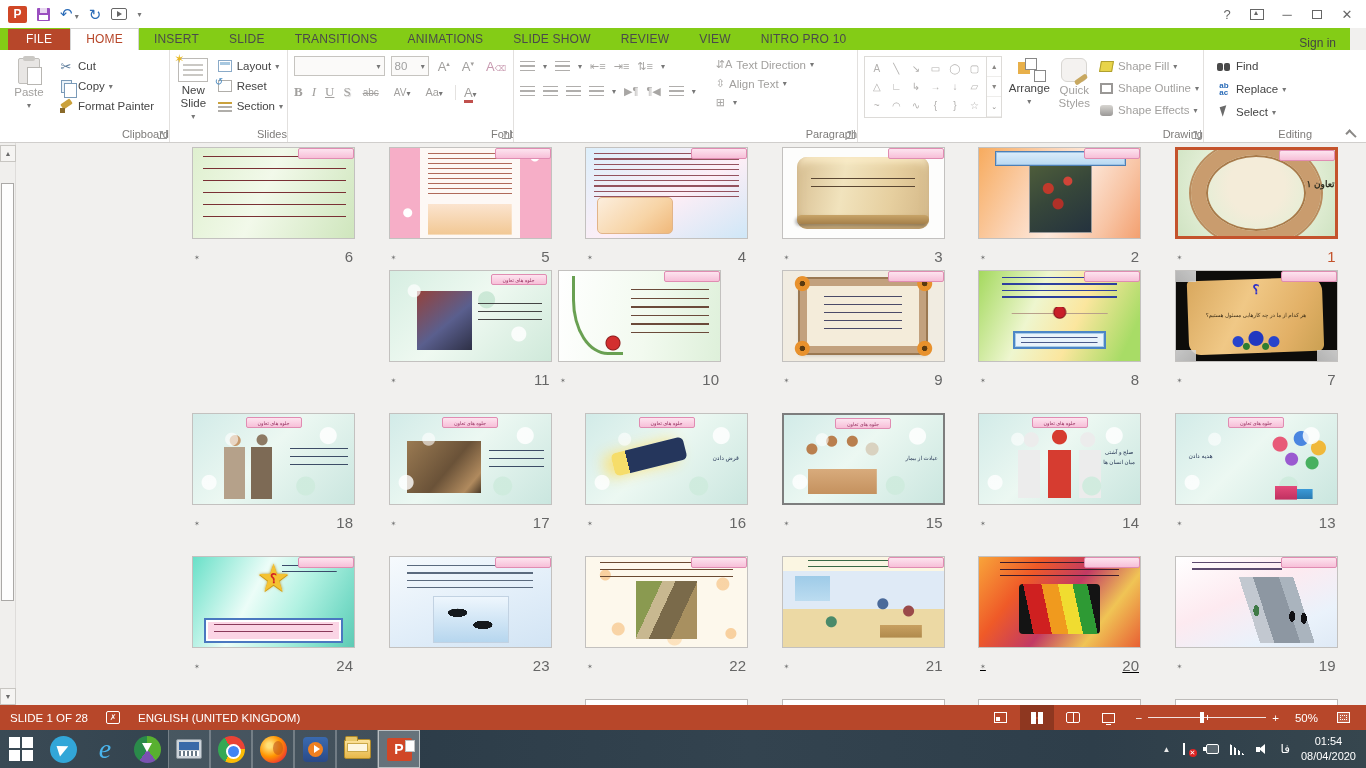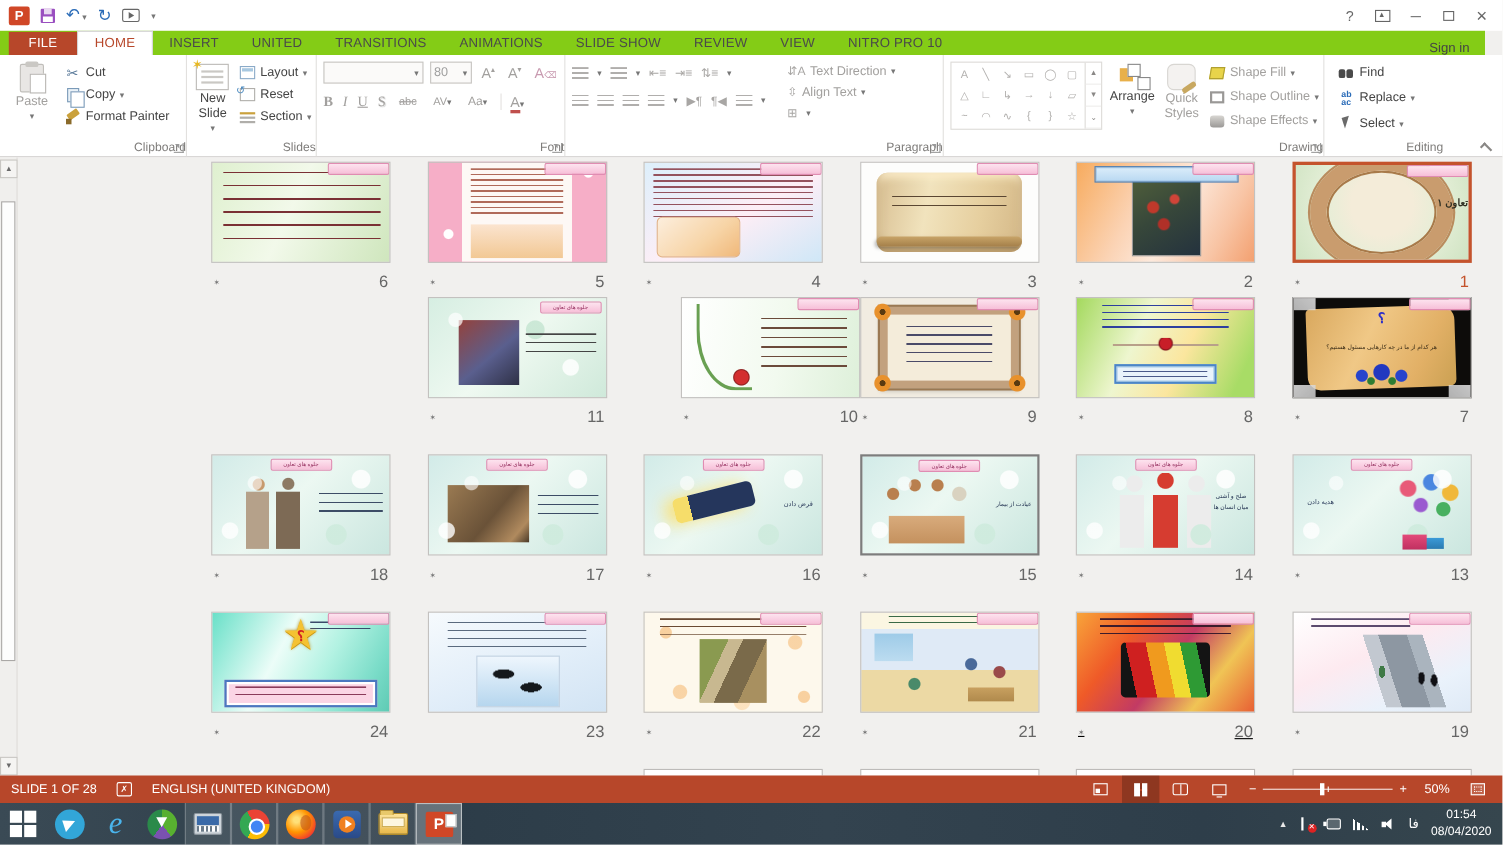--- a/index.html
+++ b/index.html
@@ -287,21 +287,21 @@
           <span class="ic-restore"></span>
         </span>
       <span class="winbtn">✕</span>
     </div>
   </div>
 
   <div class="tabrow">
     <span class="tab file">FILE</span>
     <span class="tab active">HOME</span>
     <span class="tab">INSERT</span>
-    <span class="tab">UNITED</span>
+    <span class="tab">SLIDE</span>
     <span class="tab">TRANSITIONS</span>
     <span class="tab">ANIMATIONS</span>
     <span class="tab">SLIDE SHOW</span>
     <span class="tab">REVIEW</span>
     <span class="tab">VIEW</span>
     <span class="tab">NITRO PRO 10</span>
     <span class="signin">Sign in</span>
   </div>
 
   <div class="ribbon">
@@ -610,21 +610,21 @@
       <span class="deco"></span>
       <span class="banner">جلوه های تعاون</span>
       <span class="txt"></span>
       <span class="sub"></span>
     </div>
     <div class="meta">
       <span class="star"></span>
       <span class="num">11</span>
     </div>
   </div>
-        <div class="slide-cell" style="left: 619px; top: 127px;">
+        <div class="slide-cell" style="left: 558px; top: 127px;">
     <div class="thumb d10">
       <span class="deco"></span>
       <span class="banner"></span>
       <span class="txt"></span>
       <span class="sub"></span>
     </div>
     <div class="meta">
       <span class="star"></span>
       <span class="num">10</span>
     </div>

